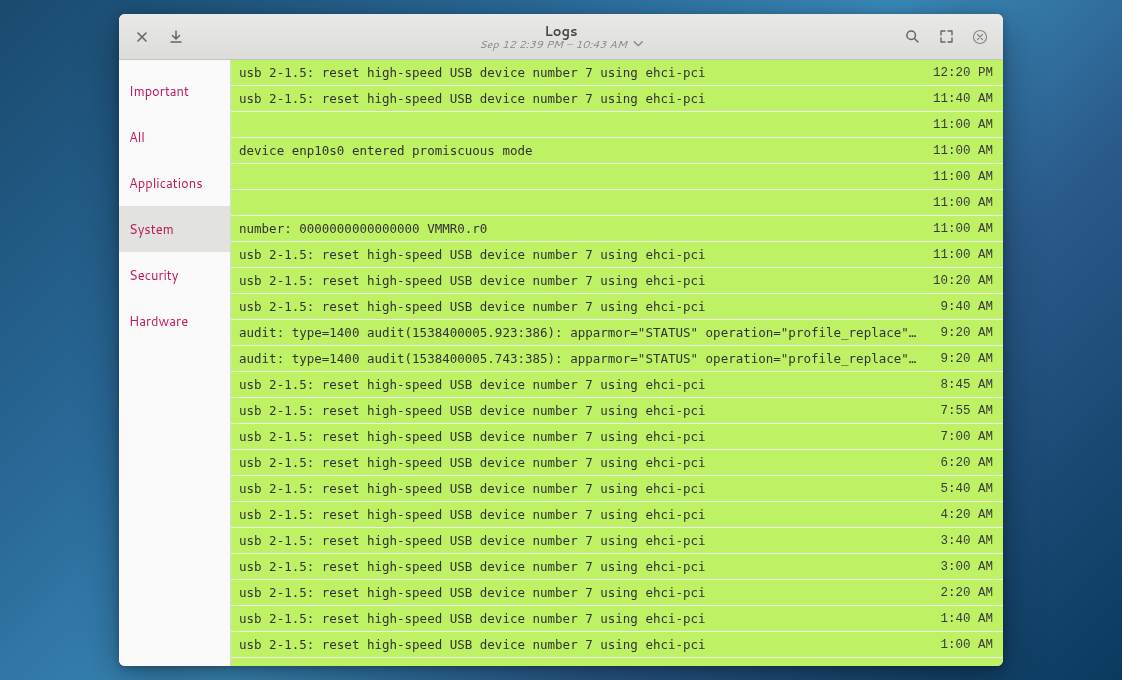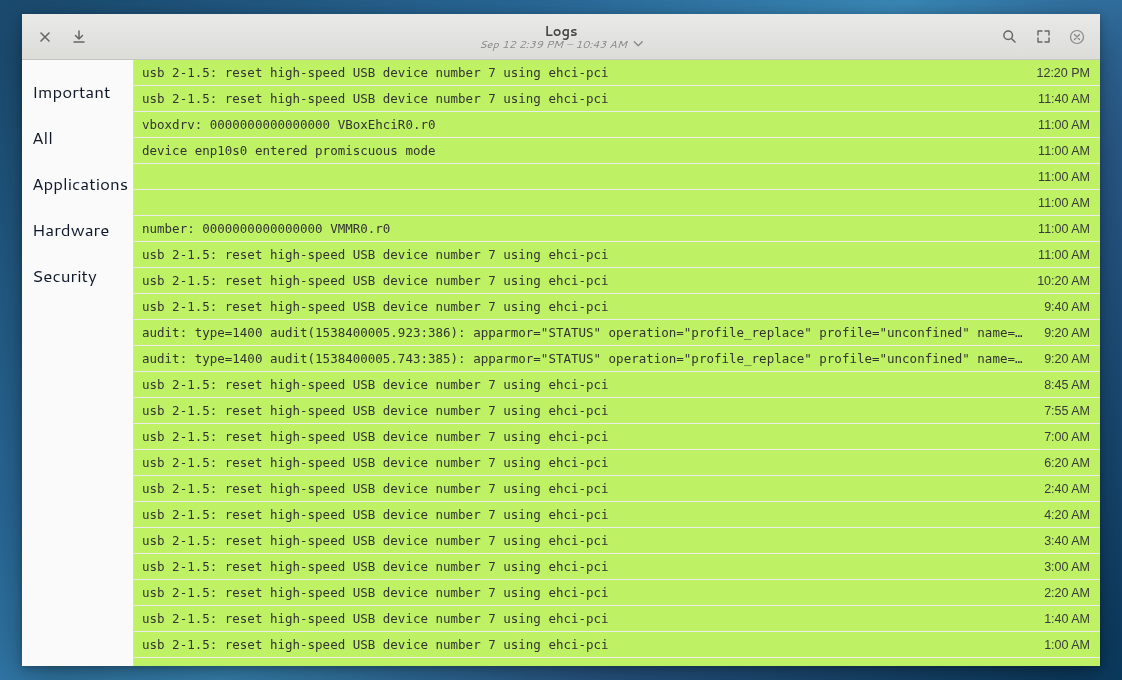--- a/index.html
+++ b/index.html
@@ -6,24 +6,24 @@
   html, body { width: 1122px; height: 680px; overflow: hidden; }
   body {
     font-family: -apple-system, "Segoe UI", Cantarell, Ubuntu, sans-serif;
     background: linear-gradient(135deg, #1a4a6e 0%, #2a6a9a 30%, #3a8aba 50%, #2a5a8a 70%, #0a3a5e 100%);
     background-color: #225578;
     display: flex;
     align-items: center;
     justify-content: center;
   }
   .window {
-    width: 1078px;
+    width: 884px;
     height: 652px;
     background: #fafafa;
-    border-radius: 0;
+    border-radius: 6px;
     box-shadow: 0 12px 40px rgba(0,0,0,0.35), 0 2px 8px rgba(0,0,0,0.25);
     display: flex;
     flex-direction: column;
     overflow: hidden;
   }
   .titlebar {
     height: 46px;
     background: linear-gradient(#e9e9e7, #dcdcd9);
     border-bottom: 1px solid #c4c4c2;
     display: flex;
@@ -76,22 +76,22 @@
     width: 112px;
     background: #fafafa;
     border-right: 1px solid #d9d9d7;
     padding-top: 8px;
   }
   .side-item {
     height: 46px;
     display: flex;
     align-items: center;
     padding: 0 10px;
-    font-size: 17px;
-    color: #0f172a;
+    font-size: 13px;
+    color: #be185d;
     cursor: pointer;
   }
   .side-item.active { background: #e2e2df; }
   .logpane {
     flex: 1;
     background: #bef264;
     overflow: hidden;
   }
   .logrow {
     display: flex;
@@ -105,21 +105,21 @@
   }
   .logmsg {
     flex: 1;
     white-space: nowrap;
     overflow: hidden;
     text-overflow: ellipsis;
     padding-right: 20px;
   }
   .logtime {
     margin-left: auto;
-    font-family: Liberation Sans, sans-serif;
+    font-family: Liberation Mono, monospace;
     font-size: 12.5px;
     color: #3a3a3a;
     white-space: nowrap;
   }
   svg { display: block; }
 </style>
 </head>
 <body>
 
 <div class="window">
@@ -177,38 +177,40 @@
     <div class="sidebar" id="sidebar">
         <div class="side-item">
           <span>Important</span>
         </div>
         <div class="side-item">
           <span>All</span>
         </div>
         <div class="side-item">
           <span>Applications</span>
         </div>
+        <div class="side-item active">
+          <span>System</span>
+        </div>
+        <div class="side-item">
+          <span>Security</span>
+        </div>
         <div class="side-item">
           <span>Hardware</span>
         </div>
-        <div class="side-item">
-          <span>Security</span>
-        </div>
       </div>
     <div class="logpane" id="logpane">
         <div class="logrow">
           <span class="logmsg">usb 2-1.5: reset high-speed USB device number 7 using ehci-pci</span>
           <span class="logtime">12:20 PM</span>
         </div>
         <div class="logrow">
           <span class="logmsg">usb 2-1.5: reset high-speed USB device number 7 using ehci-pci</span>
           <span class="logtime">11:40 AM</span>
         </div>
         <div class="logrow">
-          <span class="logmsg">vboxdrv: 0000000000000000 VBoxEhciR0.r0</span>
           <span class="logtime">11:00 AM</span>
         </div>
         <div class="logrow">
           <span class="logmsg">device enp10s0 entered promiscuous mode</span>
           <span class="logtime">11:00 AM</span>
         </div>
         <div class="logrow">
           <span class="logtime">11:00 AM</span>
         </div>
         <div class="logrow">
@@ -249,21 +251,21 @@
         <div class="logrow">
           <span class="logmsg">usb 2-1.5: reset high-speed USB device number 7 using ehci-pci</span>
           <span class="logtime">7:00 AM</span>
         </div>
         <div class="logrow">
           <span class="logmsg">usb 2-1.5: reset high-speed USB device number 7 using ehci-pci</span>
           <span class="logtime">6:20 AM</span>
         </div>
         <div class="logrow">
           <span class="logmsg">usb 2-1.5: reset high-speed USB device number 7 using ehci-pci</span>
-          <span class="logtime">2:40 AM</span>
+          <span class="logtime">5:40 AM</span>
         </div>
         <div class="logrow">
           <span class="logmsg">usb 2-1.5: reset high-speed USB device number 7 using ehci-pci</span>
           <span class="logtime">4:20 AM</span>
         </div>
         <div class="logrow">
           <span class="logmsg">usb 2-1.5: reset high-speed USB device number 7 using ehci-pci</span>
           <span class="logtime">3:40 AM</span>
         </div>
         <div class="logrow">

